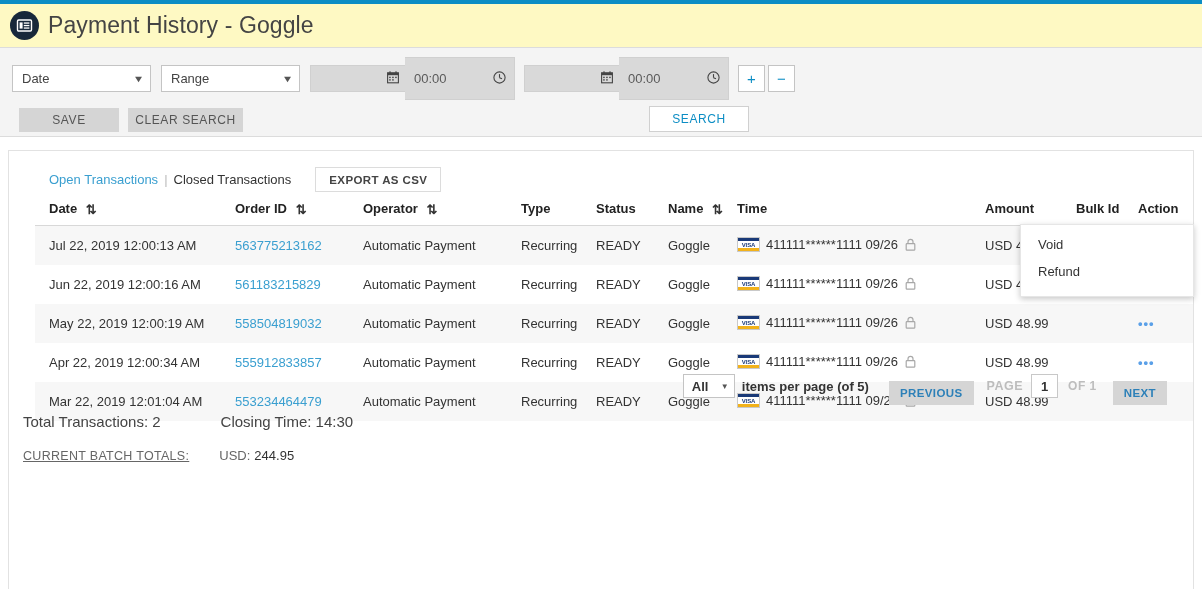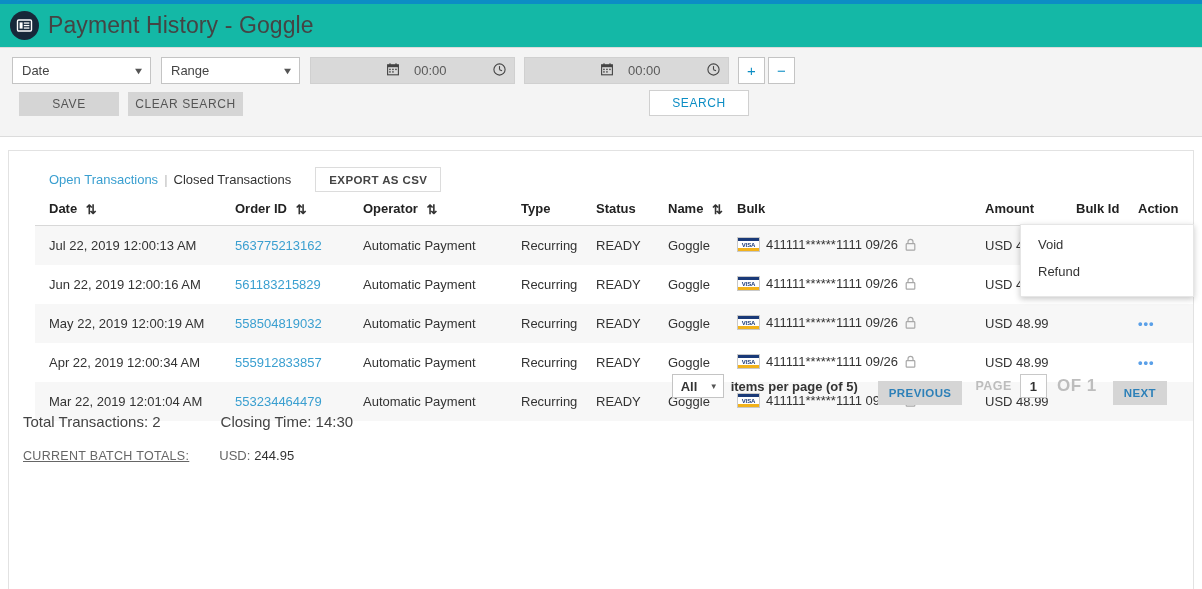--- a/index.html
+++ b/index.html
@@ -15,21 +15,21 @@
     overflow: hidden;
   }
   .page { position: relative; width: 1202px; height: 589px; background: #fff; }
 
   
   .topbar {
     height: 4px; background: #0c8dc4; width: 100%;
   }
   .header {
     height: 44px;
-    background: #14b8a6;
+    background: #fef9c3;
     border-bottom: 1px solid #dcdcdc;
     display: flex; align-items: center;
     padding-left: 10px;
   }
   .header-icon {
     width: 29px; height: 29px; border-radius: 50%;
     background: #17283a;
     display: flex; align-items: center; justify-content: center;
     margin-right: 9px;
     flex: 0 0 auto;
@@ -58,21 +58,21 @@
     margin-right: 10px;
   }
   .sel .caret { font-size: 9px; color: #555; transform: scaleX(1.3); }
   .datefield {
     width: 95px; height: 27px; background: #d9d9d9;
     border: 1px solid #d0d0d0; border-right: none;
     display: flex; align-items: center; justify-content: flex-end;
     padding-right: 6px;
   }
   .timefield {
-    width: 110px; height: 27px; background: #d9d9d9;
+    width: 110px; height: 43px; background: #d9d9d9;
     border: 1px solid #d0d0d0; border-left: none;
     display: flex; align-items: center; justify-content: space-between;
     padding: 0 8px 0 9px;
     font-size: 13px; color: #5a5a5a;
     margin-right: 9px;
     gap: 27px;
   }
   .timefield.last { margin-right: 9px; }
   .datefield.second { margin-left: 0; }
   .iconbtn {
@@ -208,21 +208,21 @@
     display: flex; align-items: center; justify-content: center;
     margin-left: 20px;
     margin-top: 14px;
   }
   .pg-label { color: #bdbdbd; font-size: 12.5px; font-weight: bold; letter-spacing: .5px; margin-left: 13px; }
   .pg-input {
     width: 27px; height: 24px; border: 1px solid #c8c8c8; background: #fff;
     margin-left: 8px; font-size: 13px; color: #333; font-weight: bold;
     display: flex; align-items: center; justify-content: center;
   }
-  .pg-of { color: #bdbdbd; font-size: 17px; font-weight: bold; letter-spacing: .5px; margin-left: 10px; }
+  .pg-of { color: #bdbdbd; font-size: 12px; font-weight: bold; letter-spacing: .5px; margin-left: 10px; }
   .pgbtn.next { margin-left: 16px; }
 
   
   .totals {
     position: absolute; left: 0; right: 0; top: 262px;
     padding-left: 14px;
   }
   .totrow1 { display: flex; align-items: center; }
   .tot-label { font-size: 15px; color: #444; }
   .tot-closing { font-size: 15px; color: #444; margin-left: 60px; }
@@ -355,21 +355,21 @@
             <span>Type</span>
           </th>
           <th class="col-status">
             <span>Status</span>
           </th>
           <th class="col-name">
             <span>Name</span>
             <span class="sortico">⇅</span>
           </th>
           <th class="col-card">
-            <span>Bulk</span>
+            <span>Time</span>
           </th>
           <th class="col-amt">
             <span>Amount</span>
           </th>
           <th class="col-bulk">
             <span>Bulk Id</span>
           </th>
           <th class="col-act">
             <span>Action</span>
           </th>

